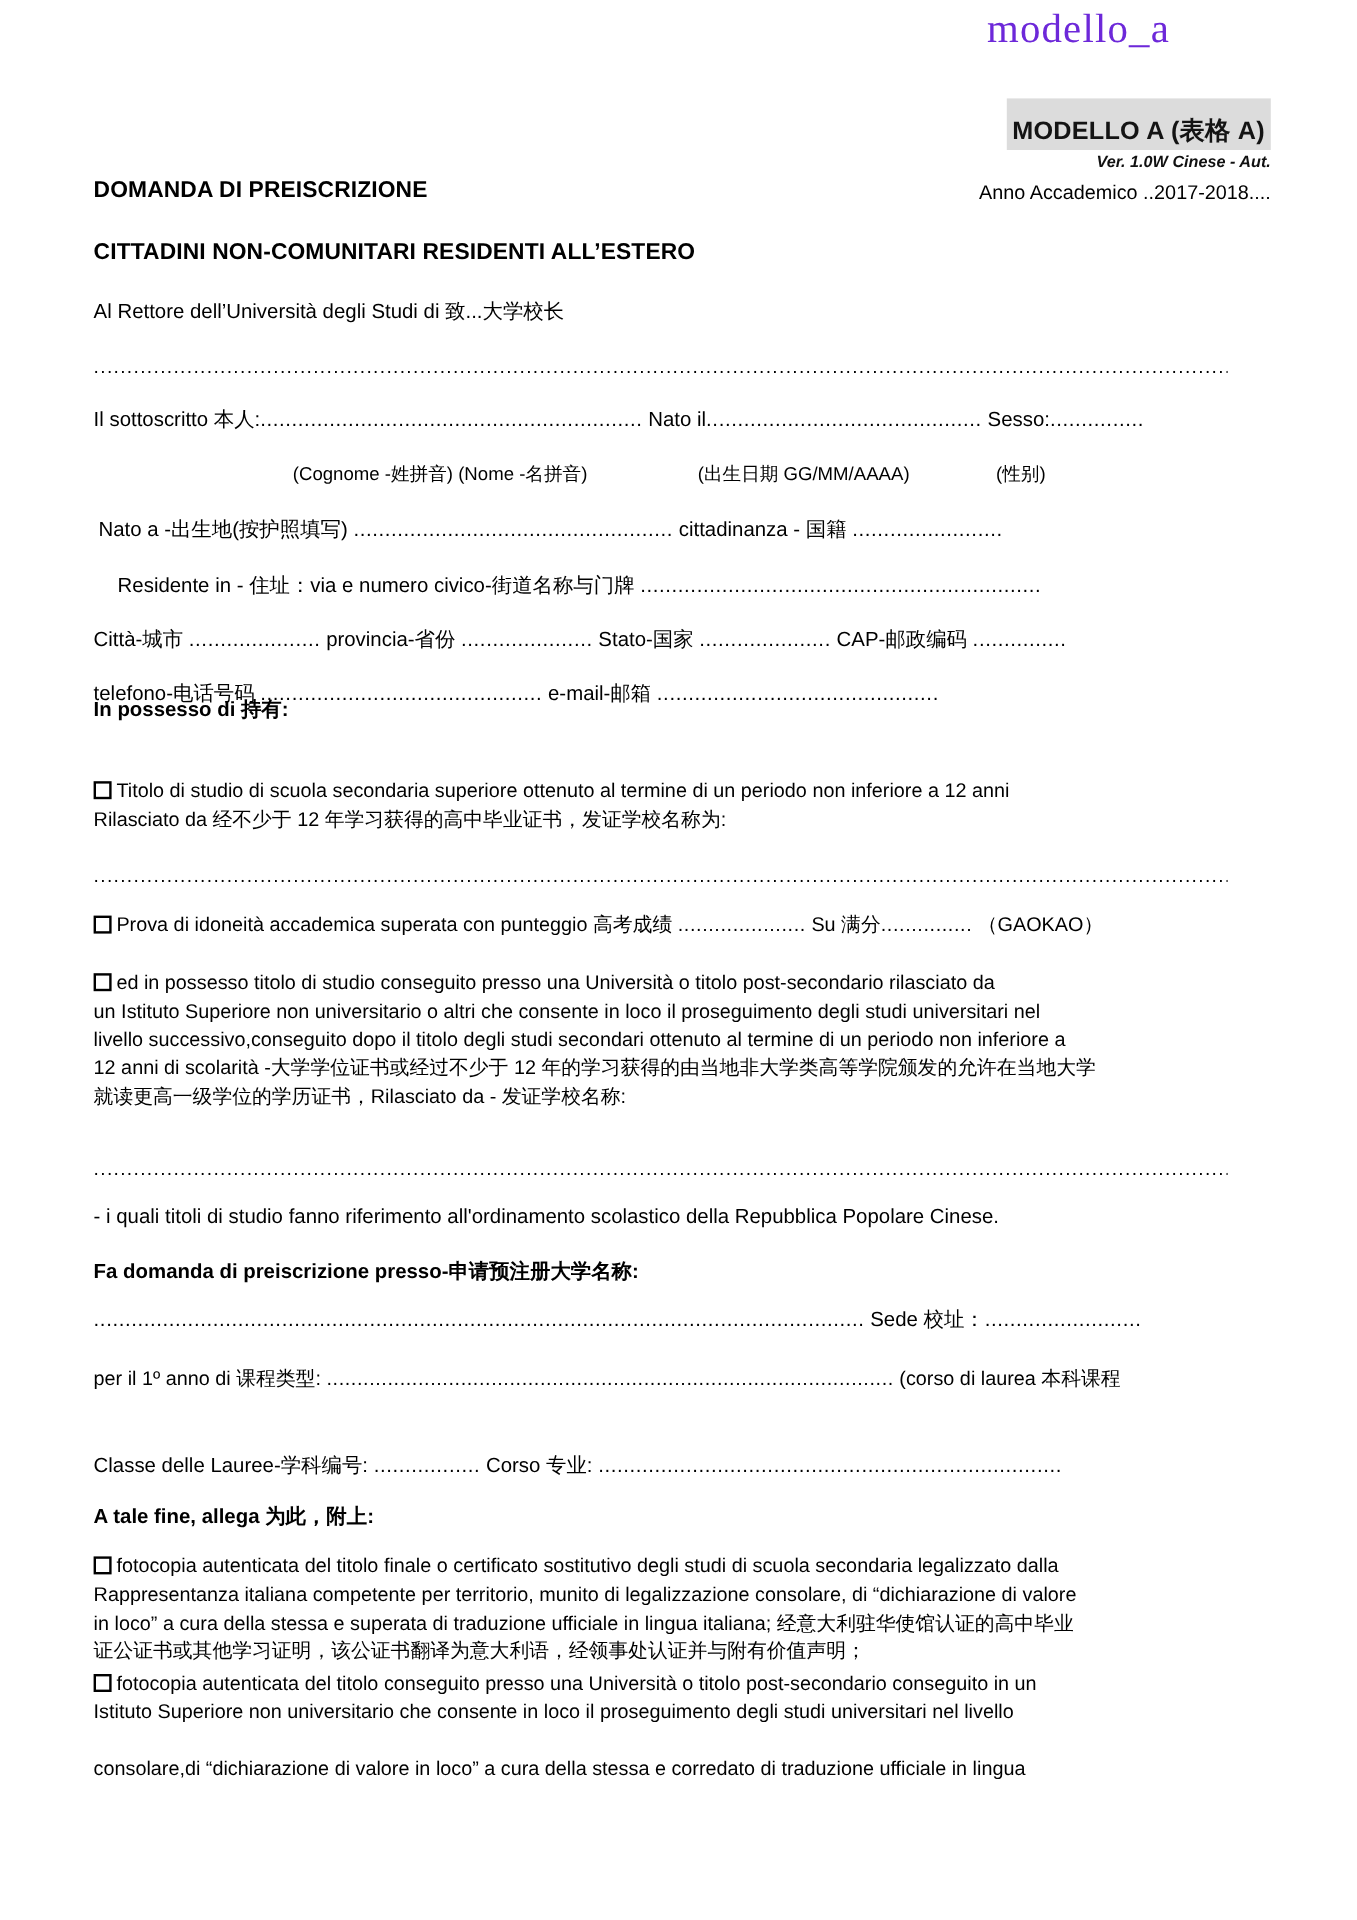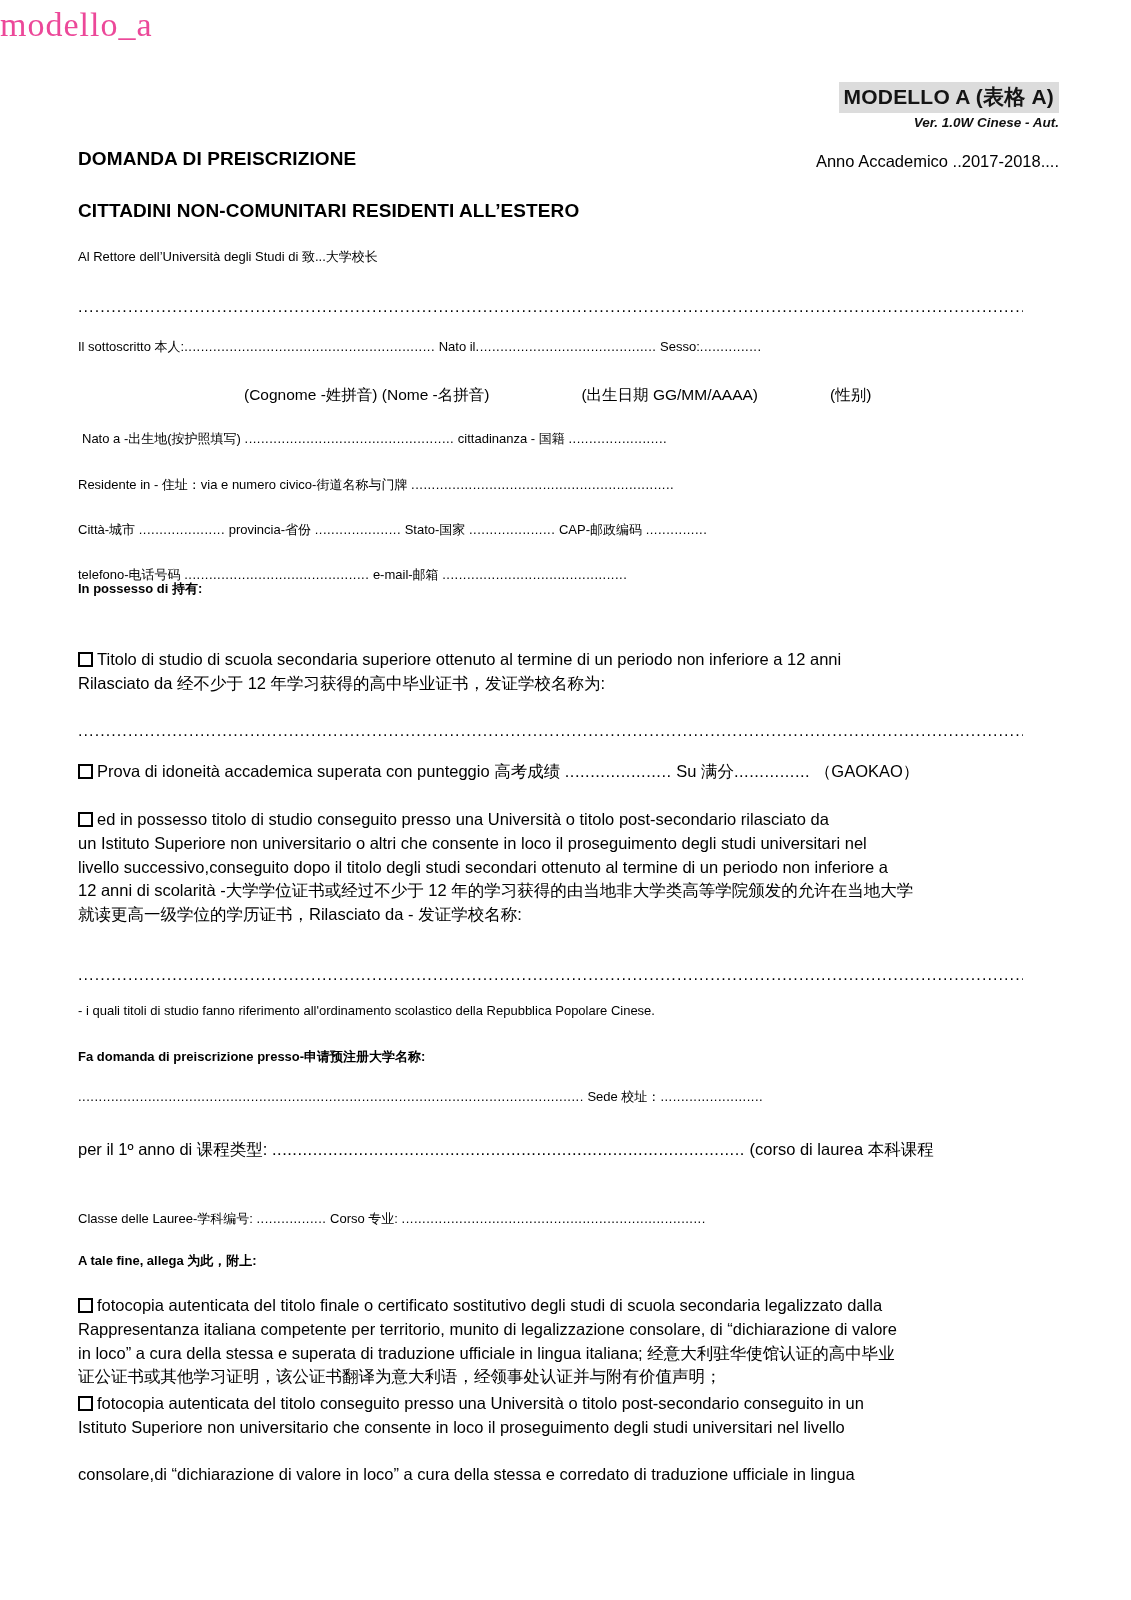--- a/index.html
+++ b/index.html
@@ -18,41 +18,41 @@
     background: #ffffff;
     overflow: hidden;
   }
 
   
   .doc-banner {
     position: absolute;
     top: 6px;
     left: 0;
     width: 975px;
-    text-align: left;
+    text-align: right;
     font-family: "Liberation Serif", serif;
     font-size: 34px;
     letter-spacing: 1px;
-    color: #ec4899;
+    color: #6d28d9;
   }
 
   
   .modello-wrap {
     position: absolute;
     top: 82px;
     right: 72px;
     text-align: right;
   }
   .modello-title {
     display: inline-block;
     background: #dcdcdc;
     font-size: 21px;
     font-weight: 600;
     letter-spacing: .2px;
-    padding: 1px 5px 2px 5px;
+    padding: 13px 5px 2px 5px;
     color: #141414;
   }
   .modello-ver {
     font-size: 13.5px;
     font-style: italic;
     font-weight: bold;
     margin-top: 2px;
     color: #111;
   }
 
@@ -68,21 +68,21 @@
     letter-spacing: .1px;
   }
   .anno {
     position: absolute;
     right: 72px;
     top: 152px;
     font-size: 16.5px;
     white-space: nowrap;
   }
   .line-txt {
-    font-size: 13px;
+    font-size: 17px;
     line-height: 1.46;
   }
   .bold { font-weight: bold; }
 
   
   .dots {
     letter-spacing: .5px;
   }
 
   
@@ -154,21 +154,21 @@
 
   <div class="center-lbls" style="top:385px;">
     <span class="sp-a"></span><span>(Cognome -姓拼音) (Nome -名拼音)</span><span class="sp-b"></span><span>(出生日期 GG/MM/AAAA)</span><span class="sp-c"></span><span>(性别)</span>
   </div>
 
   <div class="blk line-txt nowrapline" style="top:430px;left:82px;">
     <span>Nato a -出生地(按护照填写)</span> <span class="dots">...................................................</span>
     <span>cittadinanza - 国籍</span> <span class="dots">........................</span>
   </div>
 
-  <div class="blk line-txt nowrapline" style="top:476px;">
+  <div class="blk line-txt nowrapline" style="top:476px;margin-left:20px;">
     <span>Residente in - 住址：via e numero civico-街道名称与门牌</span> <span class="dots">................................................................</span>
   </div>
 
   <div class="blk line-txt nowrapline" style="top:521px;">
     <span>Città-城市</span> <span class="dots">.....................</span>
     <span>provincia-省份</span> <span class="dots">.....................</span>
     <span>Stato-国家</span> <span class="dots">.....................</span>
     <span>CAP-邮政编码</span> <span class="dots">...............</span>
   </div>
 

